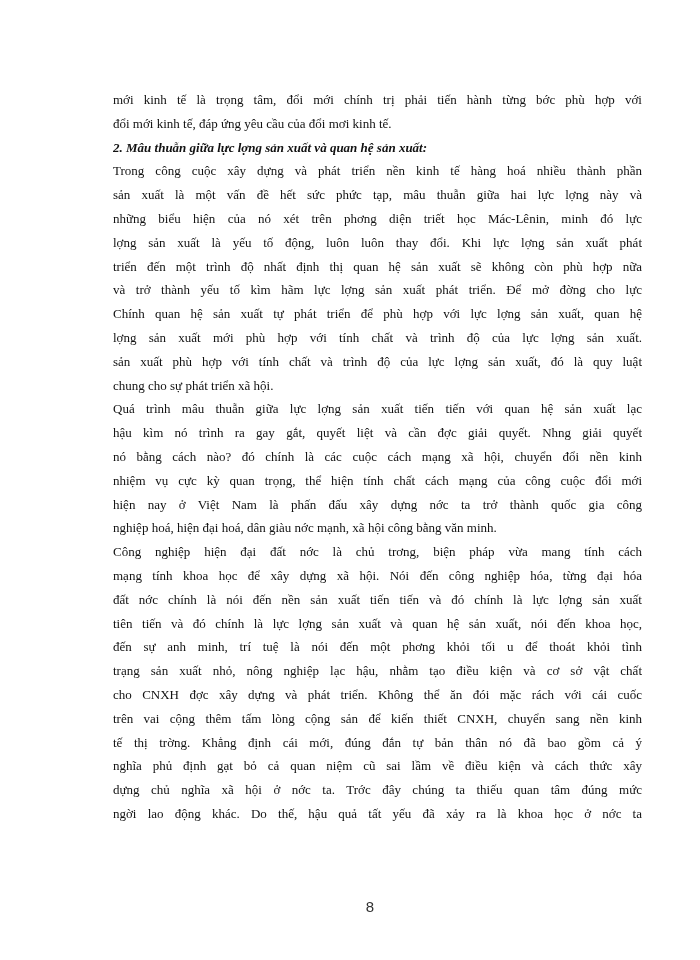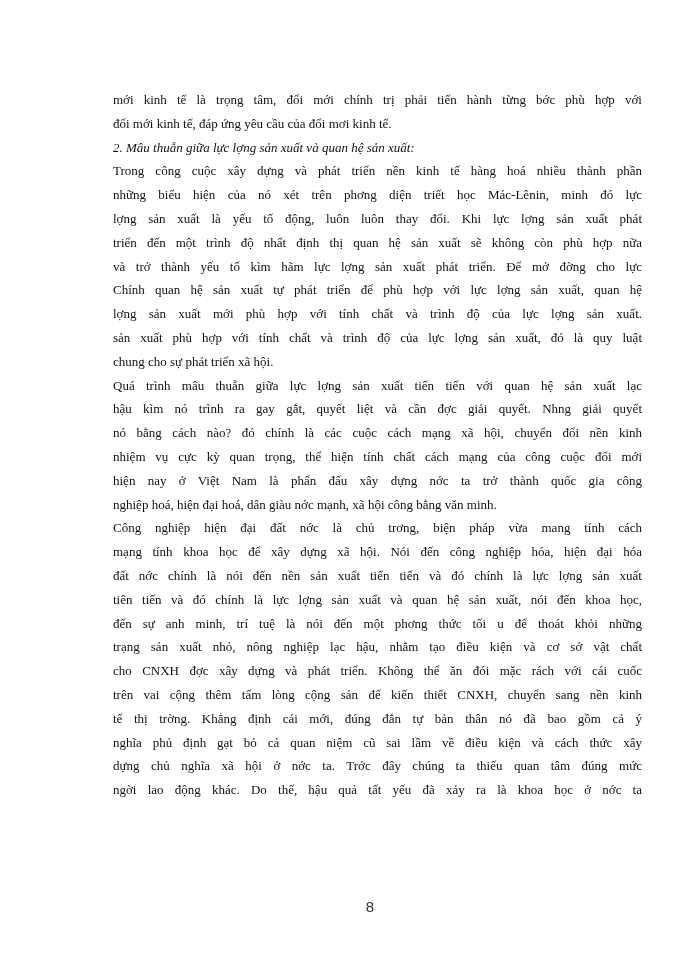--- a/index.html
+++ b/index.html
@@ -23,21 +23,21 @@
     line-height: 23.8px;
     font-size: 13px;
     white-space: nowrap;
     text-align: justify;
     text-align-last: justify;
     overflow: hidden;
   }
   .line.last { text-align-last: left; }
   .line.heading {
     font-style: italic;
-    font-weight: normal;
+    font-weight: bold;
     text-align-last: left;
   }
   .page-number {
     position: absolute;
     left: 0; width: 740px;
     top: 898px;
     text-align: center;
     font-size: 15px;
     font-family: "Liberation Sans", "DejaVu Sans", sans-serif;
     color: #333;
@@ -45,39 +45,40 @@
 </style>
 </head>
 <body>
 
 <div class="page">
   <div class="text-block" id="text-block">
       <div class="line">mới kinh tế là trọng tâm, đổi mới chính trị phải tiến hành từng bớc   phù hợp với</div>
       <div class="line last">đổi mới kinh tế, đáp ứng yêu cầu  của đổi mơi kinh tế.</div>
       <div class="line heading"><span>2. Mâu thuẫn giữa lực lợng   sản xuất và quan hệ sản xuất:</span></div>
       <div class="line">Trong công cuộc xây dựng và phát triển nền kinh tế hàng hoá nhiều thành phần</div>
+      <div class="line">sản xuất là một vấn đề hết sức phức tạp, mâu thuẫn giữa hai lực lợng   này và</div>
       <div class="line">những biểu hiện của nó xét trên phơng   diện triết học Mác-Lênin, minh đó lực</div>
       <div class="line">lợng   sản xuất là yếu tố động, luôn luôn thay đổi. Khi lực lợng   sản xuất phát</div>
       <div class="line">triển đến một trình độ nhất định thị quan hệ sản xuất sẽ không còn phù hợp nữa</div>
       <div class="line">và trở thành yếu tố kìm hãm lực lợng   sản xuất phát triển. Để mở đờng   cho lực</div>
       <div class="line">Chính quan hệ sản xuất tự phát triển để phù hợp với lực lợng   sản xuất, quan hệ</div>
       <div class="line">lợng   sản xuất mới phù hợp với tính chất và trình độ của lực lợng   sản xuất.</div>
       <div class="line">sản xuất phù hợp với tính chất và trình độ của lực lợng   sản xuất, đó là quy luật</div>
       <div class="line last">chung cho sự phát triển  xã hội.</div>
       <div class="line">Quá trình mâu thuẫn giữa lực lợng   sản xuất tiến tiến với quan hệ sản xuất lạc</div>
       <div class="line">hậu kìm nó trình ra gay gắt, quyết liệt và cần đợc   giải quyết. Nhng   giải quyết</div>
       <div class="line">nó bằng cách nào? đó chính  là các cuộc cách mạng xã hội, chuyển đổi nền kinh</div>
       <div class="line">nhiệm vụ cực kỳ quan trọng, thể hiện tính chất cách mạng của công cuộc đổi mới</div>
       <div class="line">hiện nay ở  Việt Nam là phấn đấu xây dựng nớc   ta trở thành quốc gia công</div>
       <div class="line last">nghiệp hoá, hiện đại hoá, dân giàu nớc   mạnh, xã hội công bằng văn minh.</div>
       <div class="line">Công nghiệp hiện đại đất nớc   là chủ trơng,   biện pháp vừa mang tính cách</div>
-      <div class="line">mạng tính khoa học để xây dựng xã hội. Nói đến công nghiệp hóa, hiện đại hóa</div>
+      <div class="line">mạng tính khoa học để xây dựng xã hội. Nói đến công nghiệp hóa, từng đại hóa</div>
       <div class="line">đất nớc   chính là nói đến nền sản xuất tiến tiến và đó chính là lực lợng   sản xuất</div>
       <div class="line">tiên tiến và đó chính là lực lợng   sản xuất và quan hệ sản xuất, nói đến khoa học,</div>
-      <div class="line">đến sự anh minh, trí tuệ là nói đến một phơng   thức tối u   để thoát khỏi những</div>
+      <div class="line">đến sự anh minh, trí tuệ là nói đến một phơng   khỏi tối u   để thoát khỏi tình</div>
       <div class="line">trạng sản xuất nhỏ, nông nghiệp lạc hậu, nhằm tạo điều kiện và cơ sở vật chất</div>
       <div class="line">cho CNXH đợc   xây dựng và phát triển. Không thể ăn đói mặc rách với cái cuốc</div>
       <div class="line">trên vai cộng thêm tấm lòng cộng sản để kiến thiết CNXH, chuyển sang nền kinh</div>
       <div class="line">tế thị trờng.   Khẳng định cái mới, đúng đắn tự bản thân nó đã bao gồm cả ý</div>
       <div class="line">nghĩa phủ định gạt bỏ cả quan niệm cũ sai lầm về điều kiện và cách thức xây</div>
       <div class="line">dựng chủ nghĩa xã hội ở  nớc   ta. Trớc   đây chúng ta thiếu quan tâm đúng mức</div>
       <div class="line">ngời   lao động khác. Do thế, hậu quả tất yếu đã xảy ra là khoa học ở nớc   ta</div>
     </div>
   <div class="page-number">8</div>
 </div>

